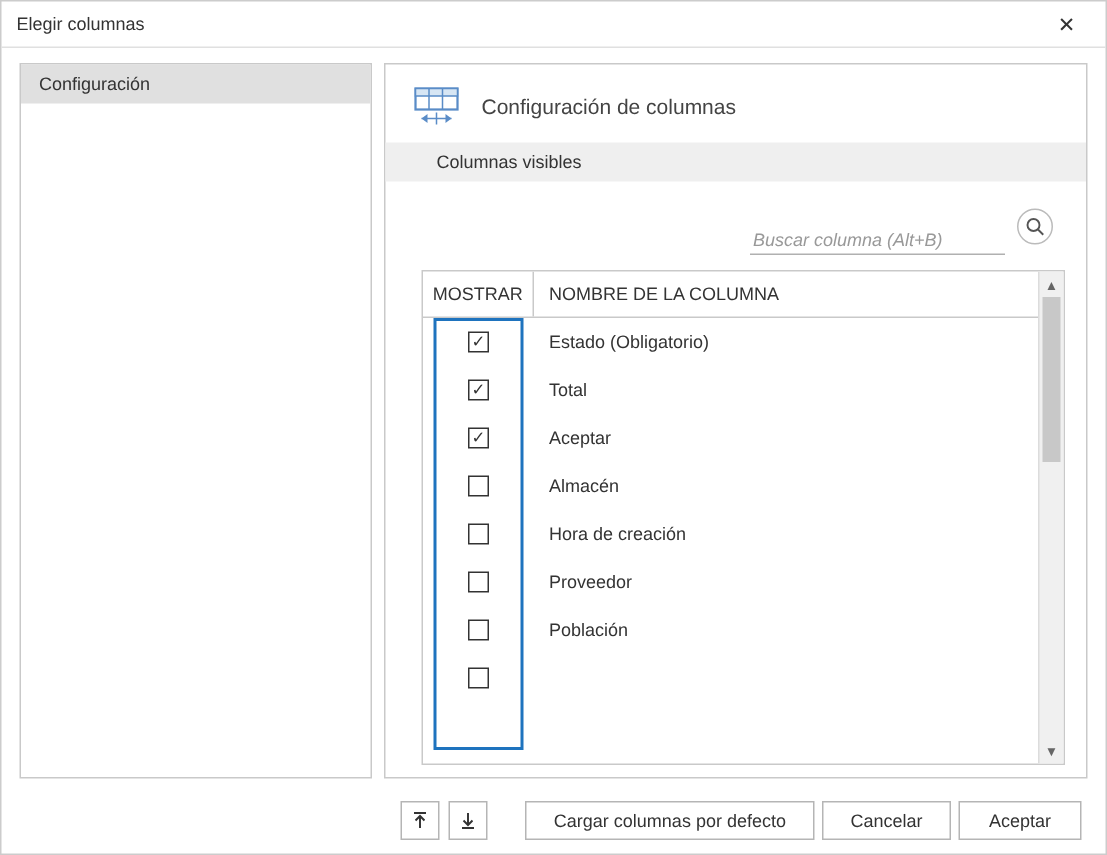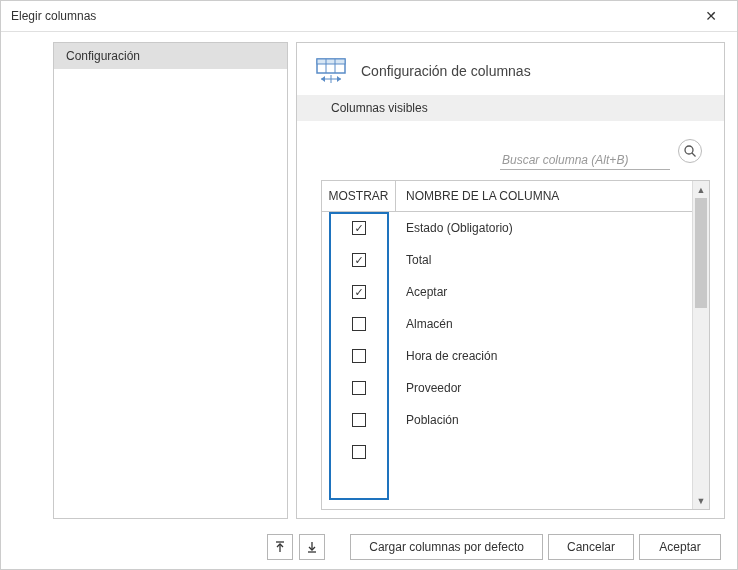--- a/index.html
+++ b/index.html
@@ -3,21 +3,21 @@
 <meta charset="utf-8">
 <style>
   * { box-sizing: border-box; font-family: "Segoe UI", Tahoma, sans-serif; }
   html, body { margin:0; padding:0; width:738px; height:570px; background:#fff; color:#333; }
   .window { width:738px; height:570px; border:1px solid #ccc; display:flex; flex-direction:column; }
   .titlebar { height:30px; display:flex; align-items:center; padding:0 6px 0 10px; font-size:12px; }
   .titlebar .title { flex:1; }
   .titlebar .close { width:40px; height:28px; display:flex; align-items:center; justify-content:center; font-size:14px; font-family:Arial, sans-serif; cursor:default; }
   .hr { border-top:1px solid #e0e0e0; }
   .body { flex:1; display:flex; gap:8px; padding:10px 12px 6px 12px; }
-  .sidepanel { width:235px; border:1px solid #c9c9c9; background:#fff;margin-left:40px; }
+  .sidepanel { width:235px; border:1px solid #c9c9c9; background:#fff; }
   .nav-item { background:#e0e0e0; font-size:12px; padding:6px 12px; }
   .mainpanel { flex:1; border:1px solid #c9c9c9; display:flex; flex-direction:column; }
   .section-head { display:flex; align-items:center; gap:12px; padding:14px 18px 10px 18px; }
   .section-head .icon-box { width:34px; height:28px; }
   .section-title { font-size:14px; color:#444; }
   .subhead { background:#efefef; font-size:12px; padding:6px 34px; color:#333; }
   .search-row { display:flex; justify-content:flex-end; align-items:center; padding:10px 22px 6px 18px; gap:8px; }
   .search-input { width:170px; border:none; border-bottom:1px solid #b0b0b0; font-size:12px; font-style:italic; color:#737373; padding:2px 2px; outline:none; background:transparent;margin-top:20px; }
   .search-input::placeholder { color:#999; font-style:italic; }
   .search-btn { width:24px; height:24px; border:1px solid #bbb; border-radius:50%; background:#fff; display:flex; align-items:center; justify-content:center; cursor:default; }

